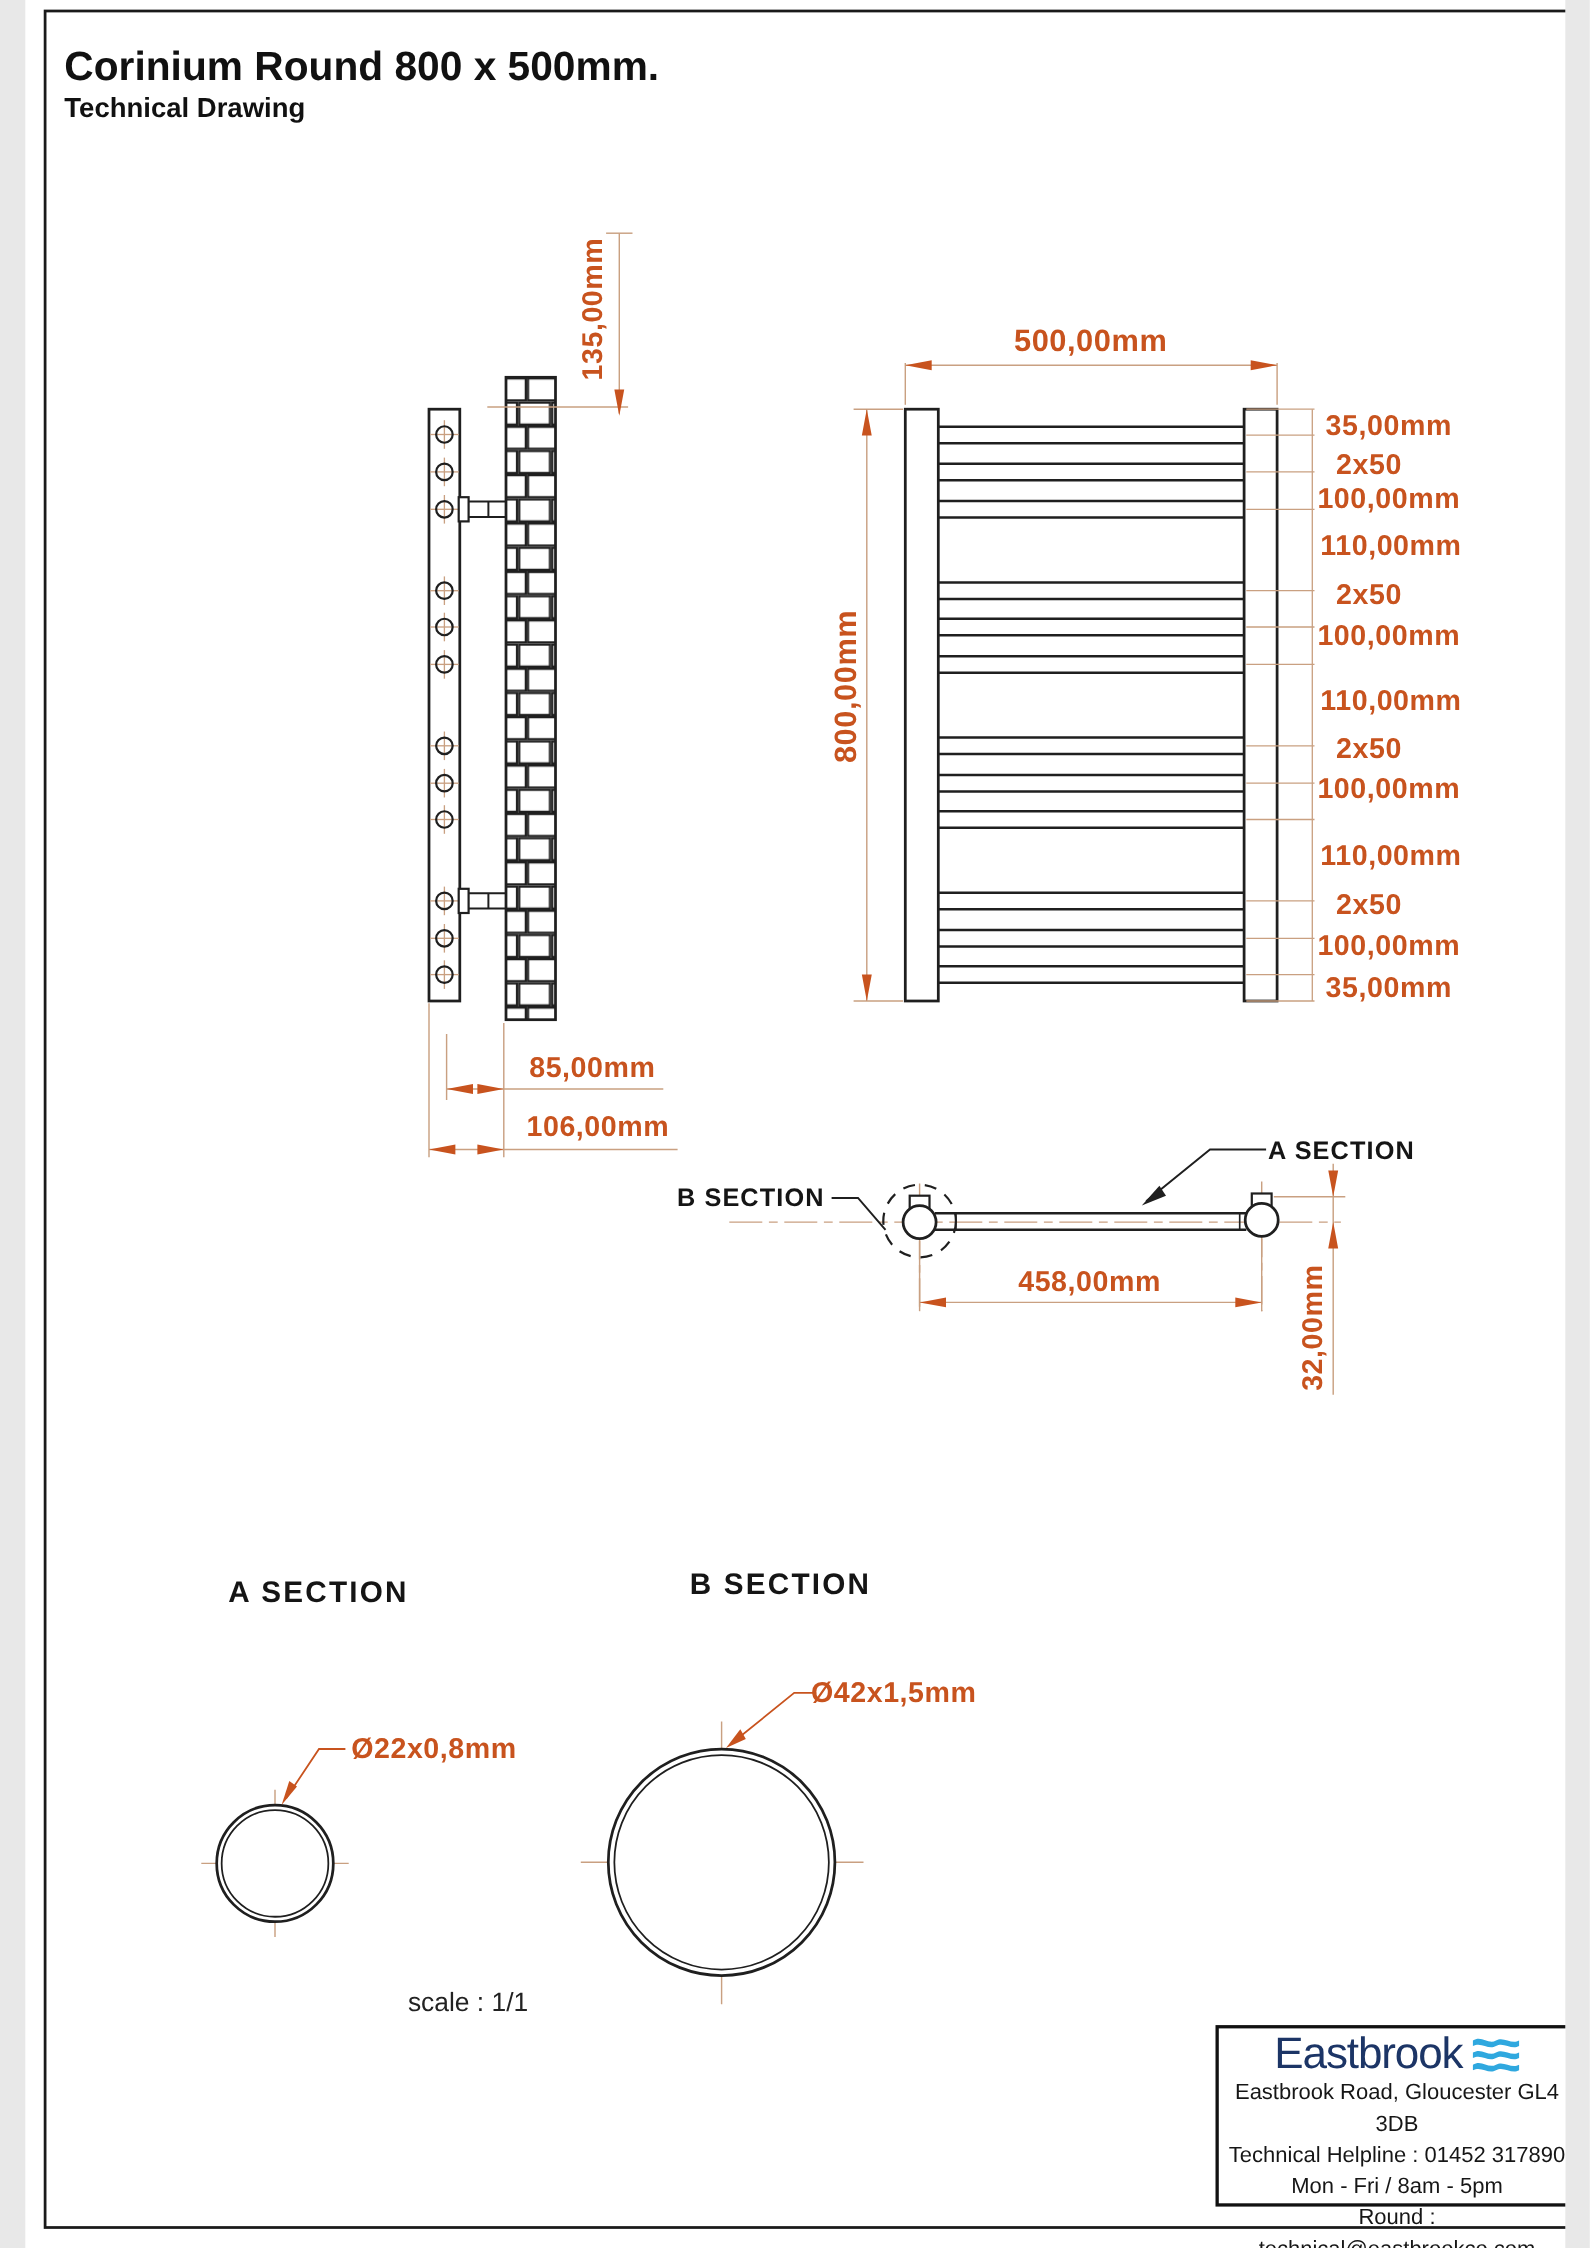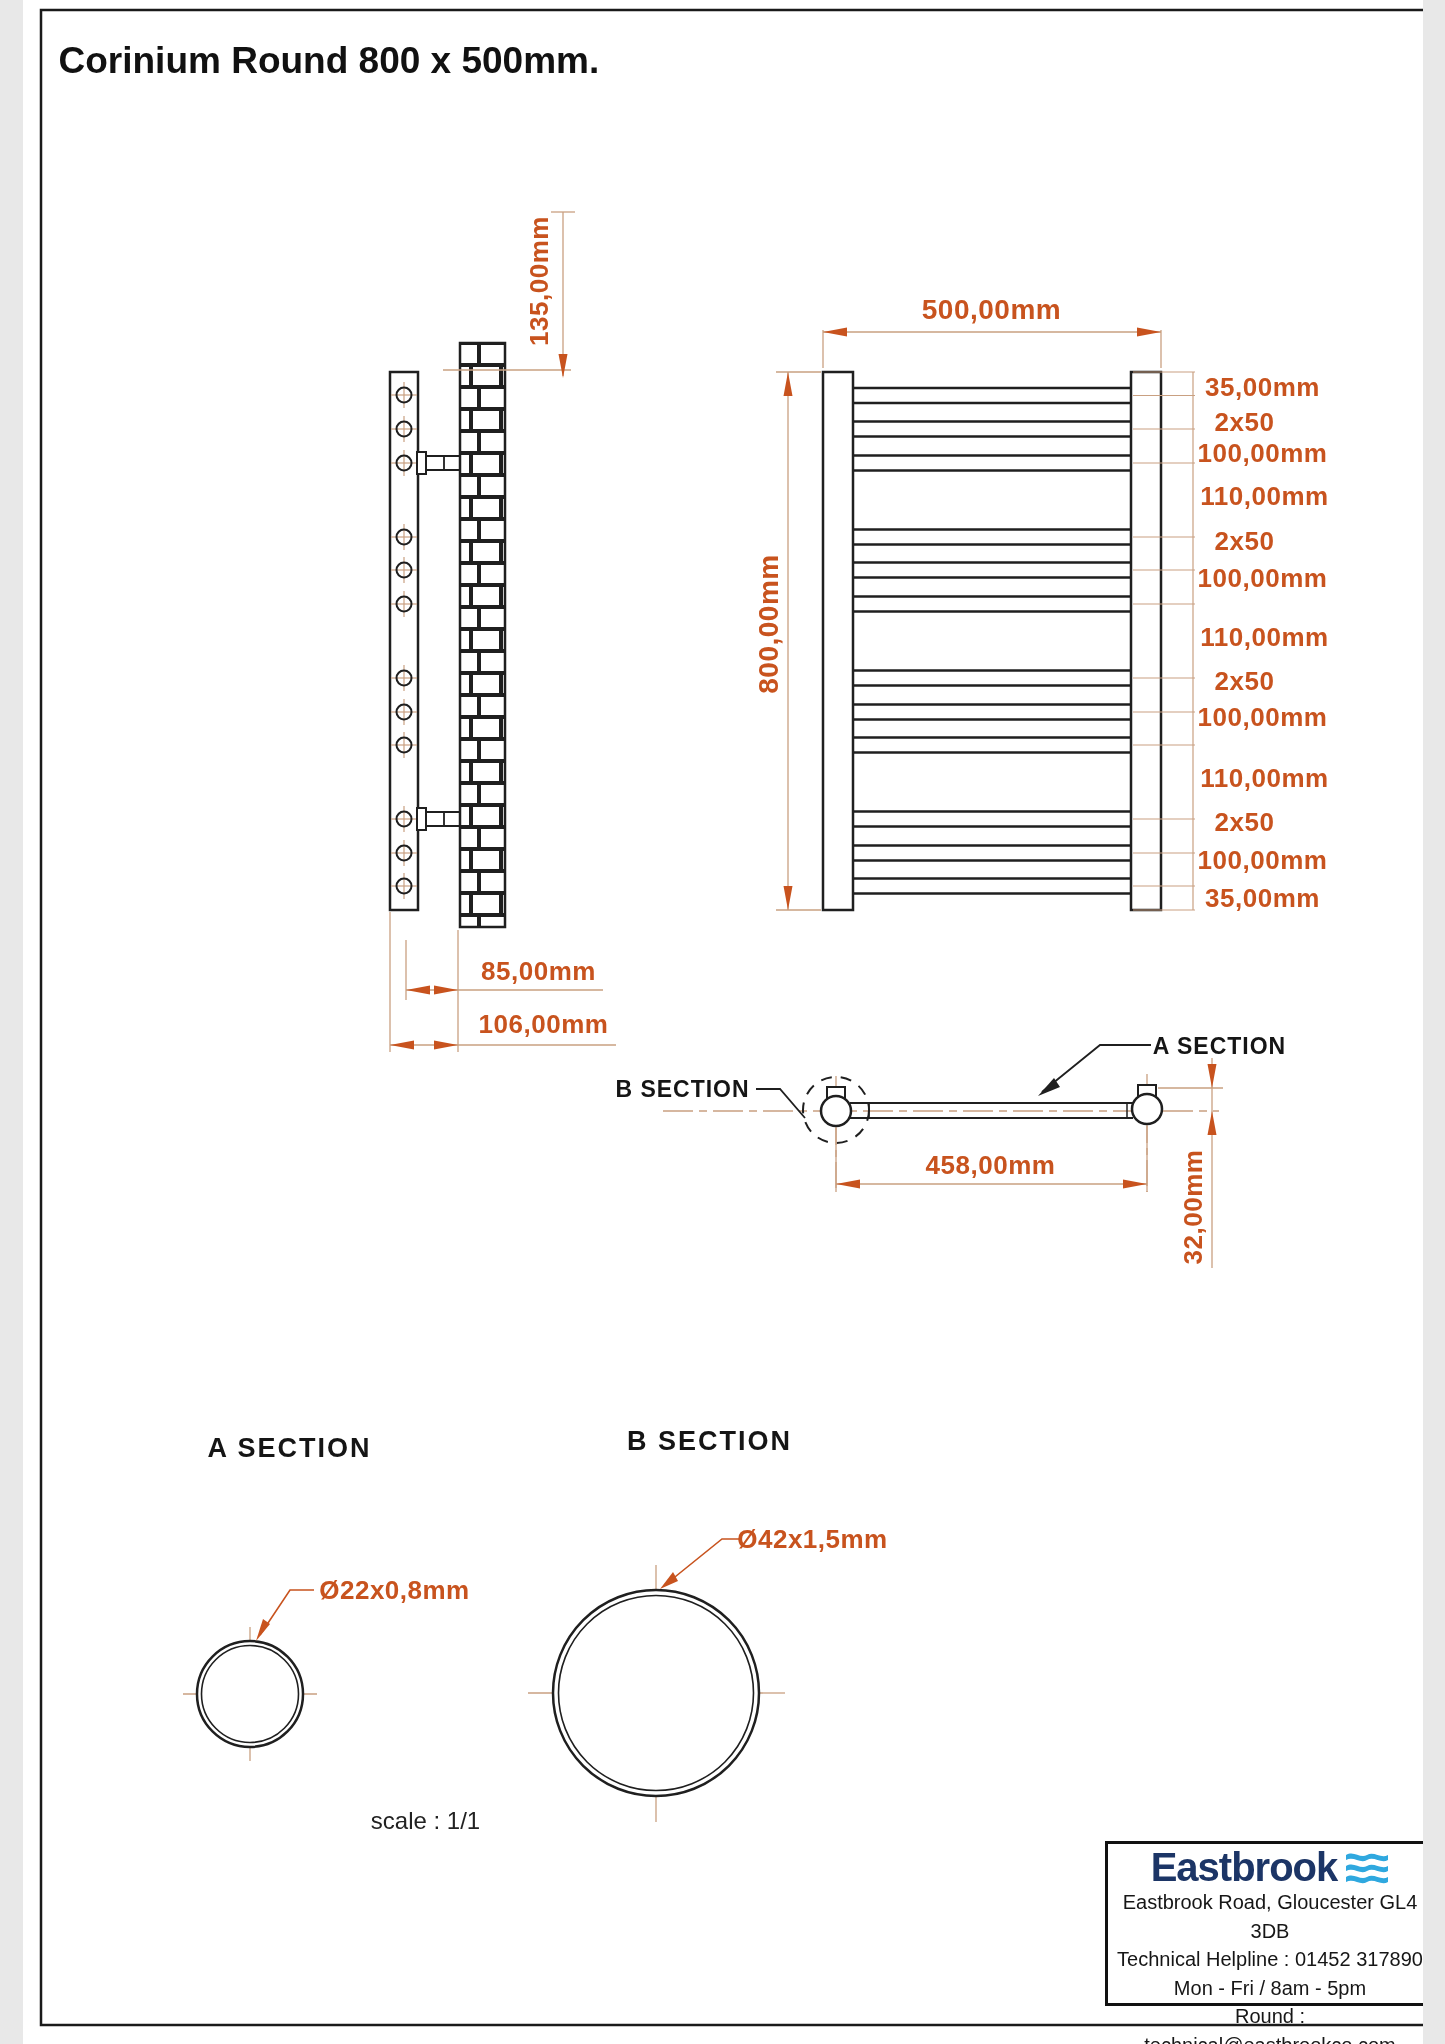--- a/index.html
+++ b/index.html
@@ -17,21 +17,21 @@
   .head { color:#151515; font-weight:bold; font-size:27px; letter-spacing:2px; }
   .note { color:#222; font-size:24px; }
   #title-block { position:absolute; left:36px; top:40px; color:#111; }
   #page-title { font-size:37px; font-weight:bold; letter-spacing:0px; }
   #page-subtitle { font-size:25px; font-weight:bold; margin-top:2px; }
   #footer-box {
     position:absolute; left:1082px; top:1841px; width:331px; height:165px;
     border:3px solid #111; background:#fff; text-align:center; padding-top:2px;
   }
   #logo-row { display:flex; align-items:center; justify-content:center; gap:8px; height:42px; }
-  #logo-text { color:#1c3566; font-weight:bold; font-size:40px; letter-spacing:-1px; }
+  #logo-text { color:#1c3566; font-weight:normal; font-size:40px; letter-spacing:-1px; }
   .f-line { font-size:20px; color:#161616; line-height:28.5px; }
 </style>
 </head>
 <body>
 
 <div id="page">
 
   <svg id="linework" width="1445" height="2044" viewBox="0 0 1445 2044">
     <defs>
       <pattern id="brick" x="437" y="343" width="44" height="44" patternUnits="userSpaceOnUse">
@@ -250,20 +250,21 @@
       </g>
       <circle cx="633" cy="1693" r="103" fill="#ffffff" stroke="#1f1f1f" stroke-width="2.5"></circle>
       <circle cx="633" cy="1693" r="97.5" fill="none" stroke="#1f1f1f" stroke-width="1.6"></circle>
       <polyline points="719,1539 699,1539 642,1585" fill="none" stroke="#c8531e" stroke-width="1.6"></polyline>
       <polygon points="637,1589 655,1581 650,1572" fill="#c8531e"></polygon>
     </g>
   </svg>
 
   <div id="title-block">
     <div id="page-title">Corinium Round 800 x 500mm.</div>
+    <div id="page-subtitle">Technical Drawing</div>
   </div>
 
   <div class="lbl rot dim" style="left:516px; top:281px;">135,00mm</div>
   <div class="lbl dim" style="left:516px; top:971px;">85,00mm</div>
   <div class="lbl dim" style="left:521px; top:1024px;">106,00mm</div>
 
   <div class="lbl dim-lg" style="left:969px; top:310px;">500,00mm</div>
   <div class="lbl rot dim-lg" style="left:746px; top:624px;">800,00mm</div>
 
   <div class="lbl dim" style="left:1240px; top:387px;">35,00mm</div>

